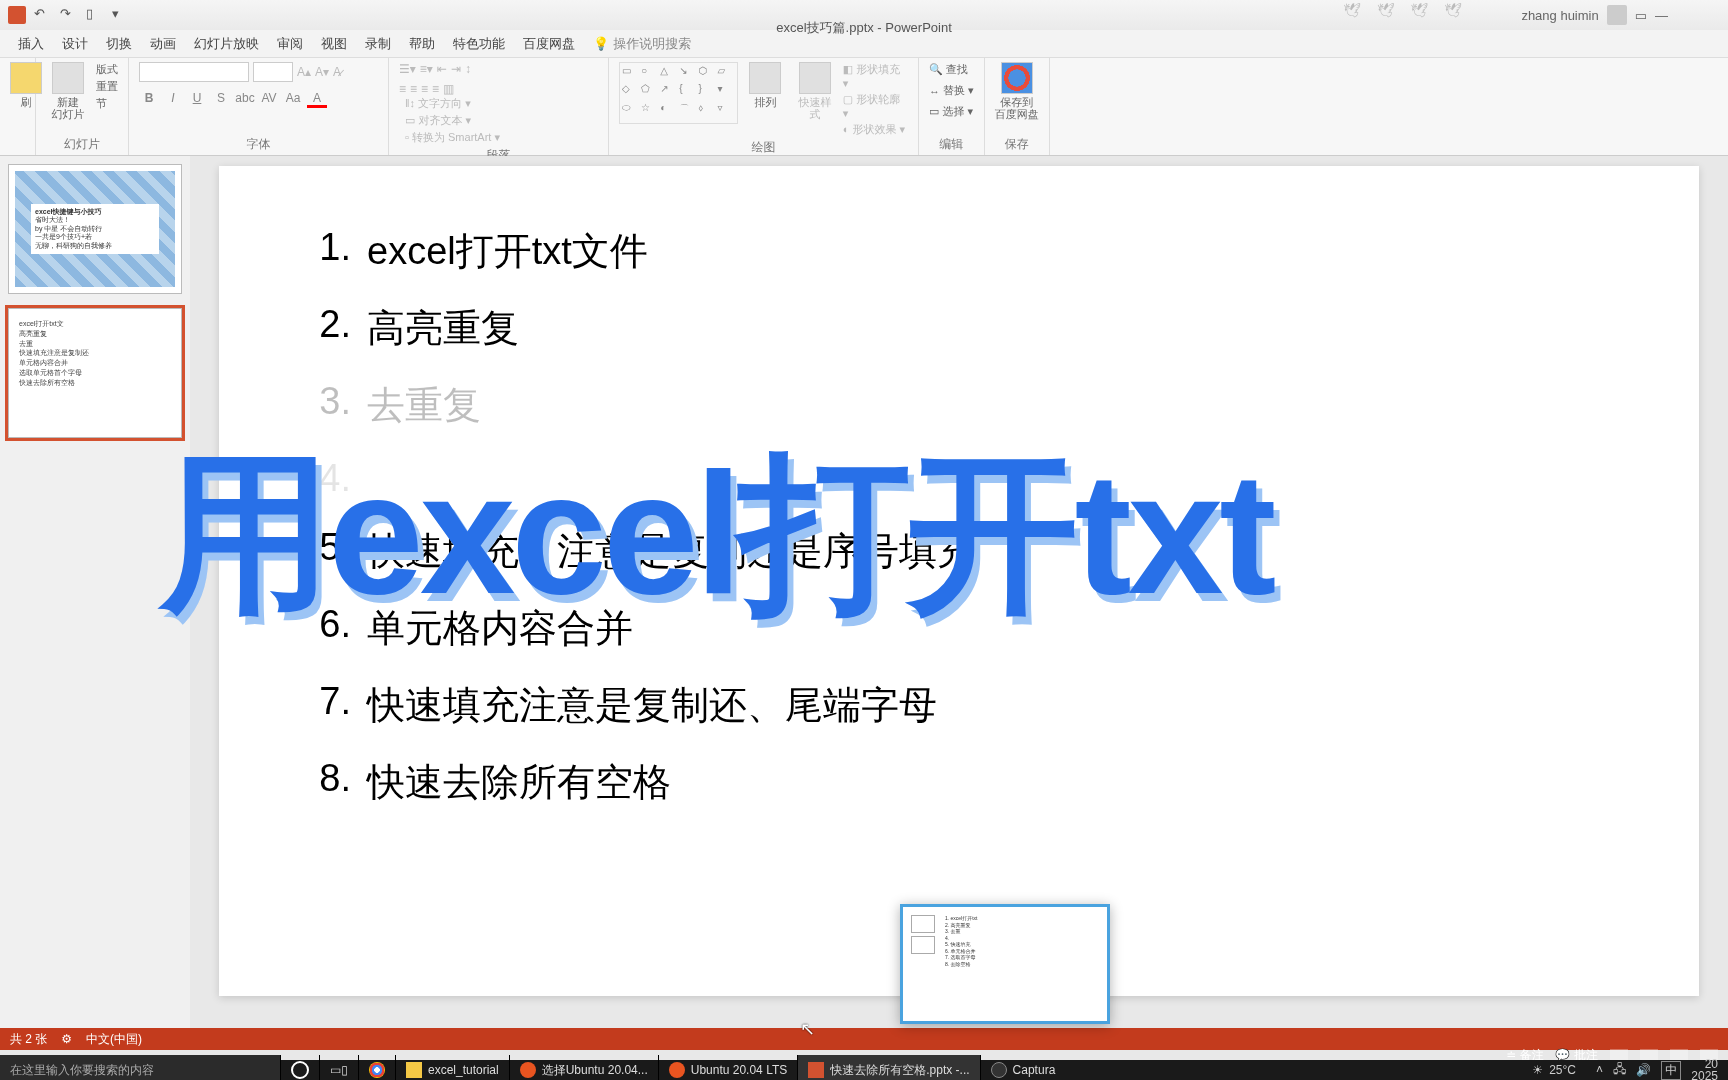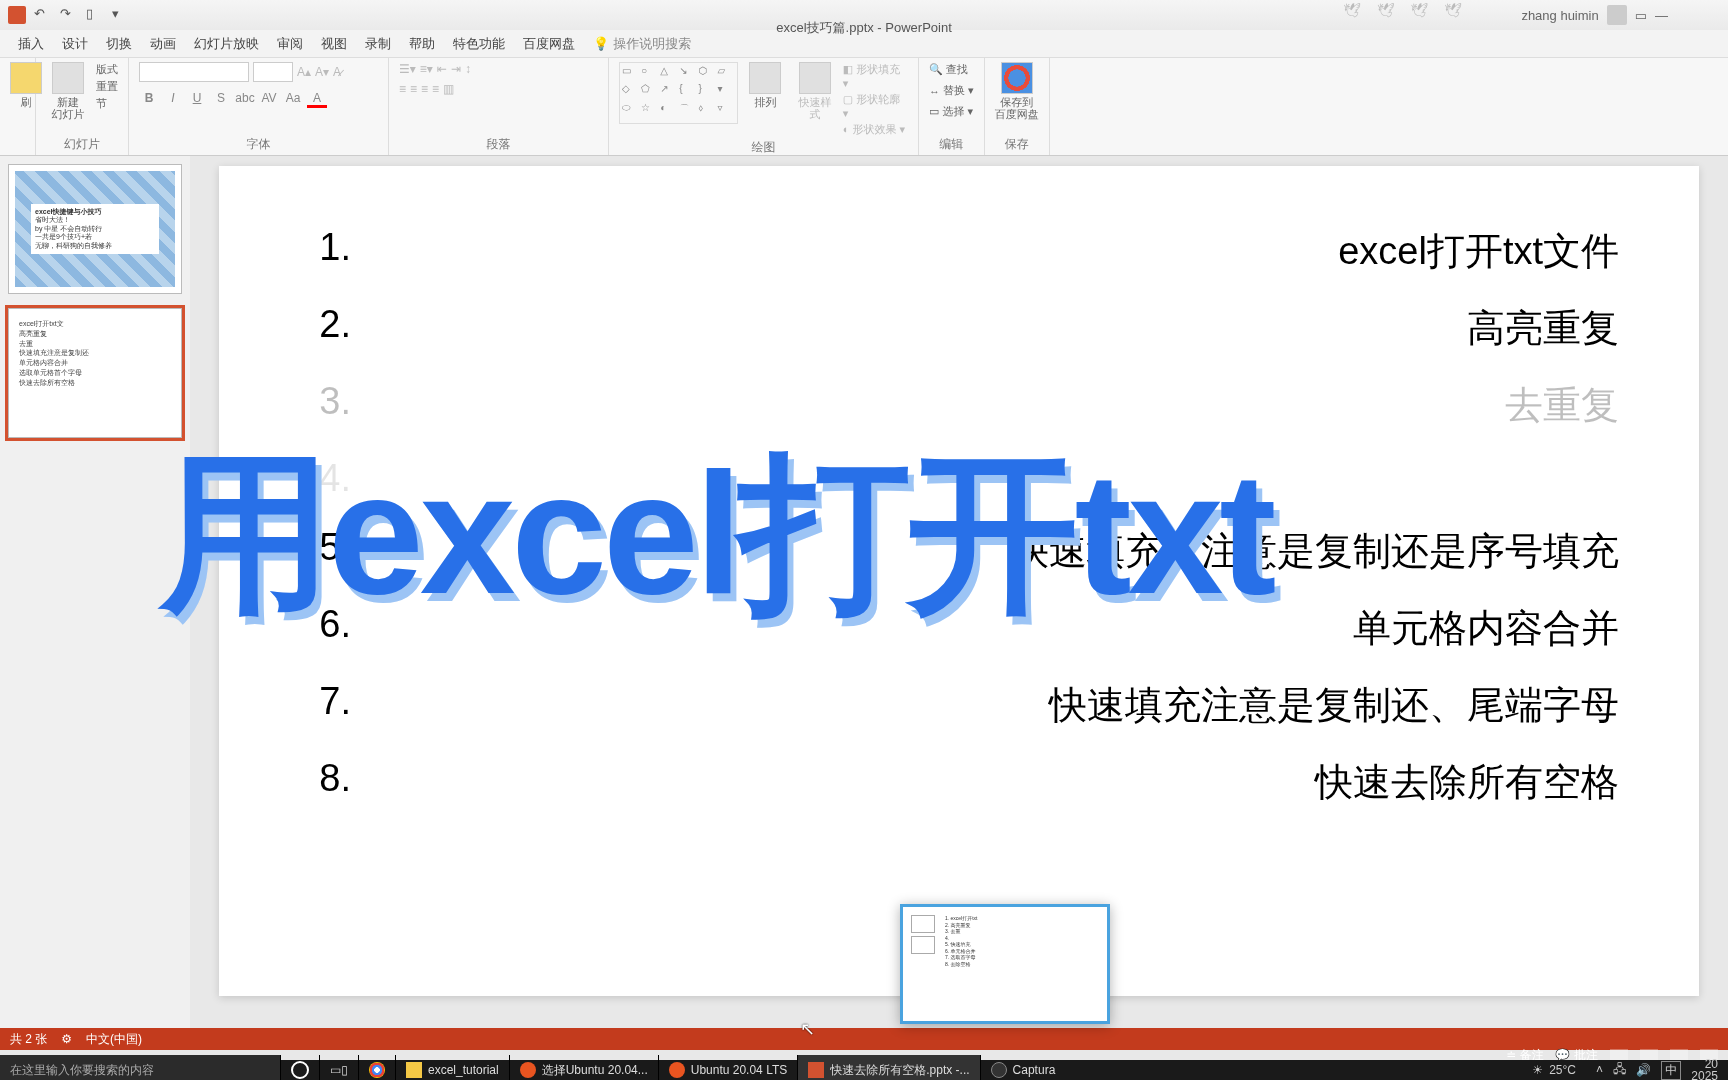--- a/index.html
+++ b/index.html
@@ -42,21 +42,21 @@
 .thumb.active { outline:3px solid #d35230; }
 .thumb1-inner { background:repeating-linear-gradient(45deg,#8db8e0 0 8px,#b8d4ec 8px 16px); width:100%; height:100%; display:flex; align-items:center; justify-content:center; }
 .thumb1-card { background:#fff; width:80%; padding:4px; font-size:7px; line-height:1.2; }
 .thumb2-lines { font-size:7px; line-height:1.4; color:#444; padding:4px; }
 
 .slide-area { flex:1; display:flex; align-items:flex-start; justify-content:center; padding-top:10px; background:#e8e8e8; position:relative; }
 .slide { width:1480px; height:830px; background:#fff; box-shadow:0 2px 8px rgba(0,0,0,.15); padding:60px 80px; position:relative; }
 .slide ol { list-style:none; }
 .slide li { font-size:38px; font-family:"SimSun","Microsoft YaHei"; color:#000; margin-bottom:26px; display:flex; }
 .slide li .num { width:68px; text-align:right; padding-right:16px; }
-.slide li .txt { flex:1;text-align:right; }
+.slide li .txt { flex:1; }
 
 
 .overlay-title { position:absolute; top:420px; left:160px; right:40px; text-align:left; font-size:172px; font-weight:900; color:#2870e8; text-shadow:6px 8px 0 #9cc4f5; pointer-events:none; z-index:50; white-space:nowrap; letter-spacing:-4px; }
 
 
 .task-preview { position:absolute; left:900px; bottom:56px; width:210px; height:120px; background:#fff; border:3px solid #4aa3df; box-shadow:0 2px 12px rgba(0,0,0,.3); z-index:60; }
 .task-preview .mini-slide { width:100%; height:100%; padding:8px; }
 .task-preview .mini-thumbs { width:30px; height:100%; float:left; }
 .task-preview .mini-thumbs div { width:24px; height:18px; border:1px solid #aaa; margin-bottom:3px; background:#fff; }
 .task-preview .mini-content { margin-left:34px; font-size:5px; line-height:1.3; color:#333; }
@@ -178,20 +178,25 @@
         <span>⇥</span>
         <span>↕</span>
       </div>
       <div class="mini-row">
         <span>≡</span>
         <span>≡</span>
         <span>≡</span>
         <span>≡</span>
         <span>▥</span>
       </div>
+    </div>
+    <div class="mini-stack gray" style="font-size:11px;margin-left:6px">
+      <span>‖↕ <span>文字方向</span> ▾</span>
+      <span>▭ <span>对齐文本</span> ▾</span>
+      <span>▫ <span>转换为 SmartArt</span> ▾</span>
     </div>
     <div class="label">段落</div>
   </div>
   <div class="group" style="width:310px">
     <div class="controls">
       <div style="width:120px;height:62px;border:1px solid #ddd;display:grid;grid-template-columns:repeat(6,1fr);gap:2px;padding:2px;font-size:10px;color:#888">
         <span>▭</span>
           <span>○</span>
           <span>△</span>
           <span>↘</span>

